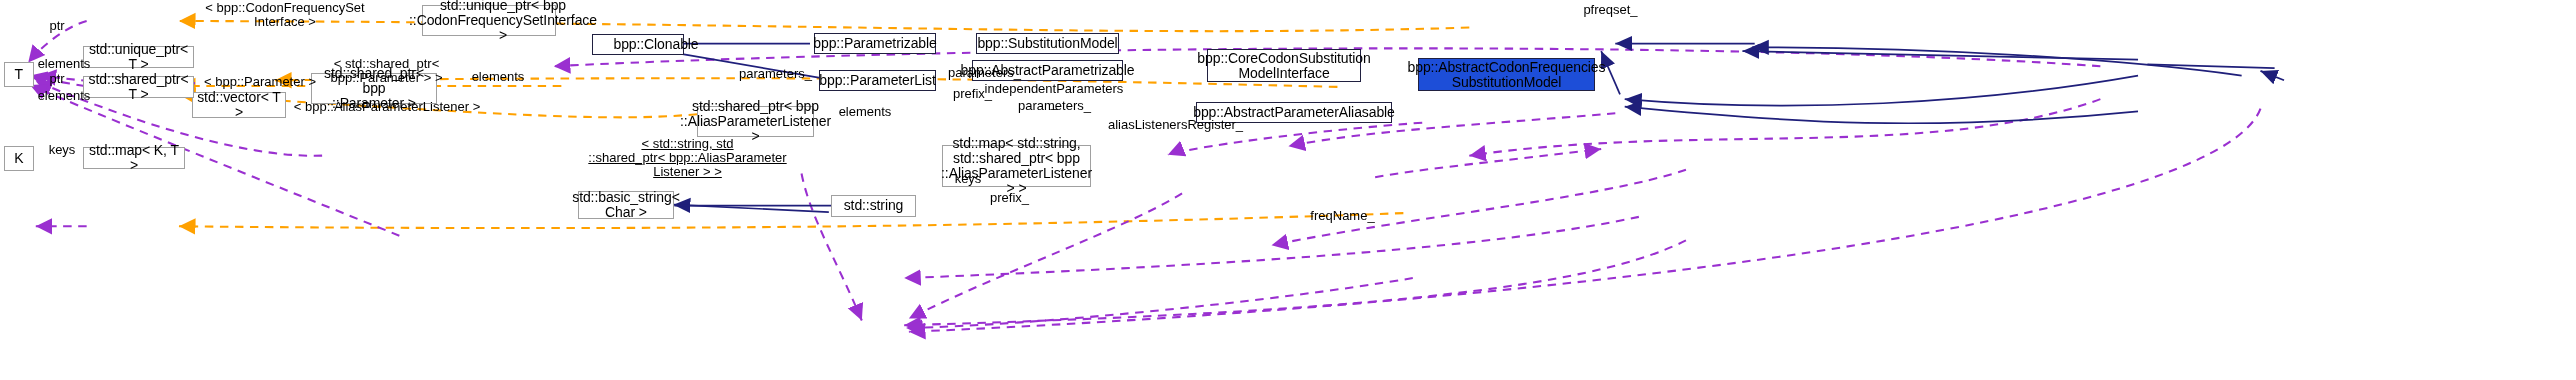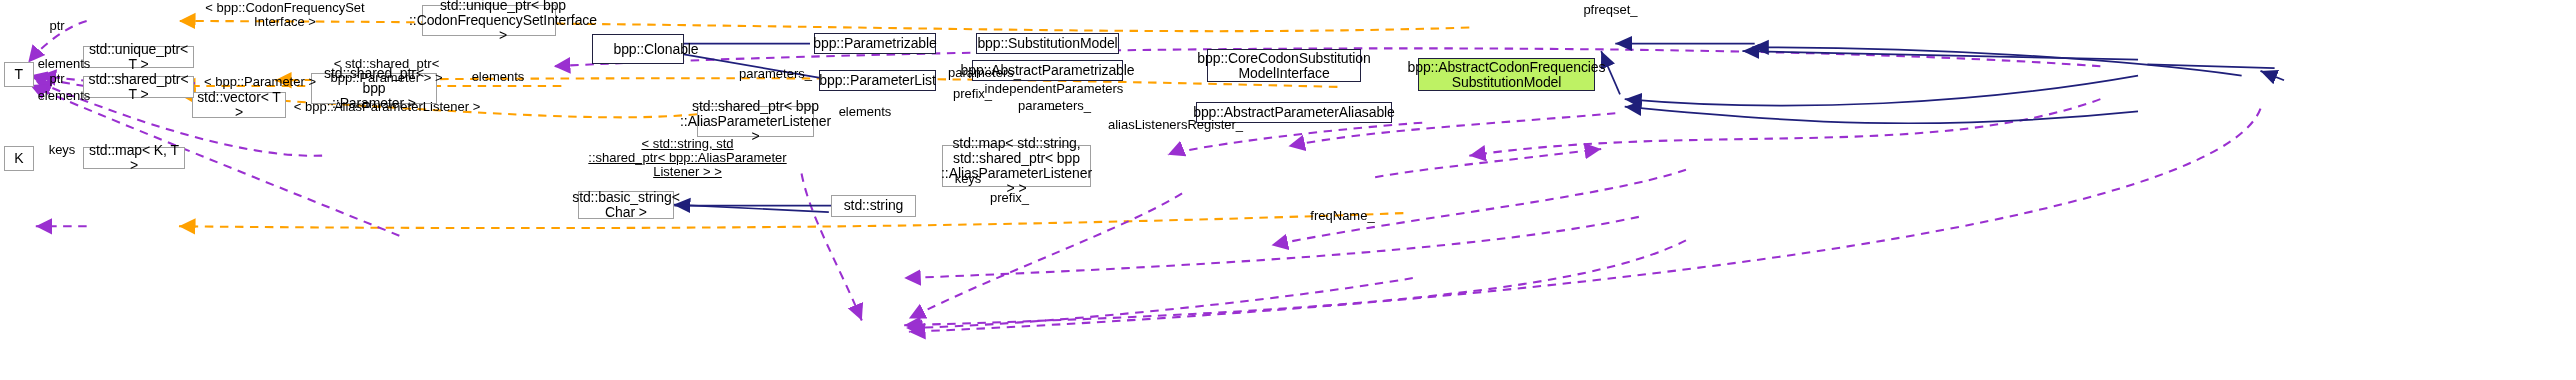--- a/index.html
+++ b/index.html
@@ -24,21 +24,21 @@
     color:#000000;
     font-size:14px;
     line-height:15px;
     white-space:pre-line;
     letter-spacing:-0.1px;
   }
   .node.cls{
     border:1.4px solid #202040;
   }
   .node.highlight{
-    background:#bef264;
+    background:#1d4ed8;
     border:1.4px solid #202040;
   }
   .edge-label{
     position:absolute;
     font-size:13px;
     line-height:14px;
     color:#000000;
     white-space:pre-line;
     text-align:center;
     background:transparent;
@@ -133,21 +133,21 @@
 
   <div class="node" style="left:942px;top:145px;width:149px;height:42px;">std::map&lt; std::string,
  std::shared_ptr&lt; bpp
 ::AliasParameterListener &gt; &gt;</div>
 
   <div class="node" style="left:578px;top:191px;width:96px;height:28px;">std::basic_string&lt;
 Char &gt;</div>
 
   <div class="node" style="left:831px;top:195px;width:85px;height:21.7px;">std::string</div>
 
-  <div class="node cls" style="left:592px;top:34px;width:92px;height:30px;padding-left:36px;">bpp::Clonable</div>
+  <div class="node cls" style="left:592px;top:34px;width:92px;height:21px;padding-left:36px;">bpp::Clonable</div>
 
   <div class="node cls" style="left:814px;top:33px;width:122px;height:21px;">bpp::Parametrizable</div>
 
   <div class="node cls" style="left:976px;top:33px;width:143px;height:21px;">bpp::SubstitutionModel</div>
 
   <div class="node cls" style="left:819px;top:70px;width:117px;height:21px;">bpp::ParameterList</div>
 
   <div class="node cls" style="left:972px;top:60px;width:151px;height:21px;">bpp::AbstractParametrizable</div>
 
   <div class="node cls" style="left:1196px;top:102px;width:196px;height:21px;">bpp::AbstractParameterAliasable</div>

